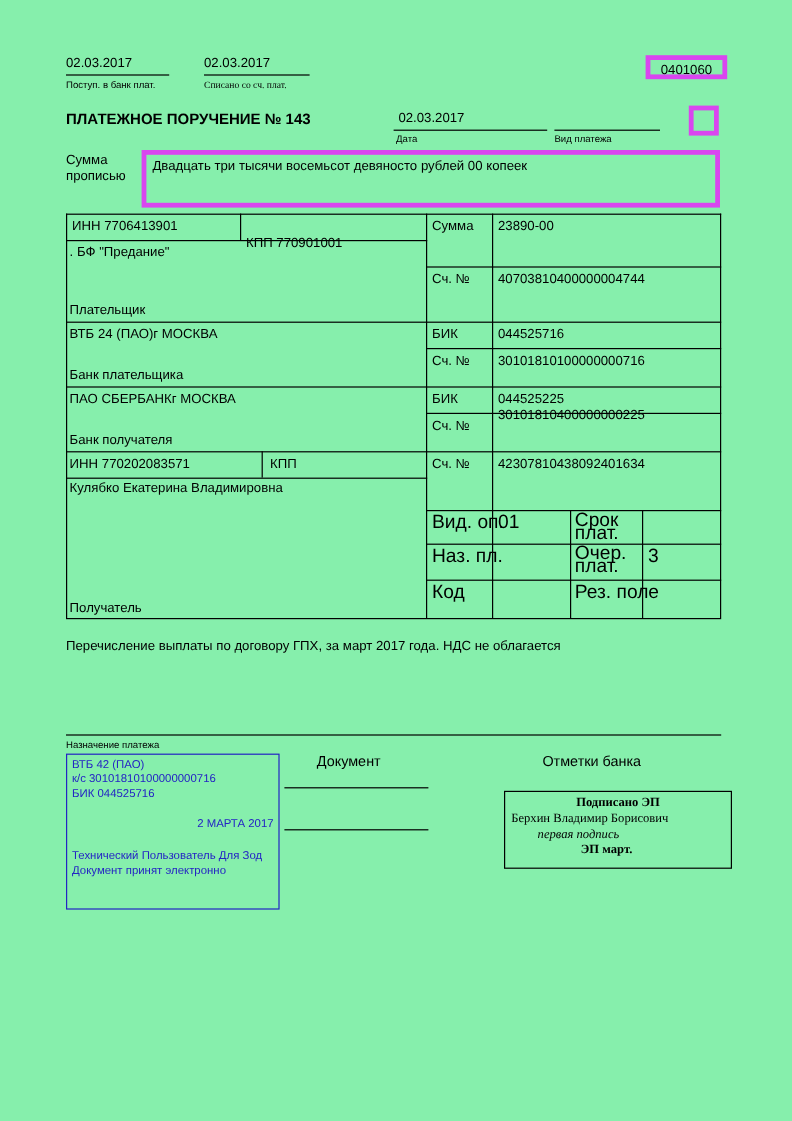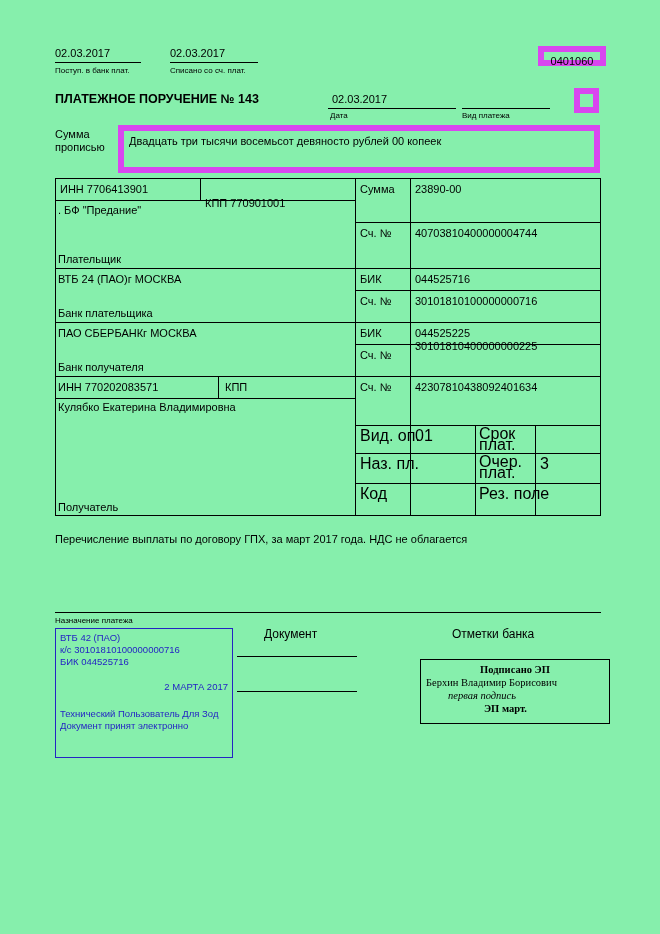--- a/index.html
+++ b/index.html
@@ -3,42 +3,42 @@
 <meta charset="utf-8">
 <style>
   html,body{margin:0;padding:0;background:#fff;}
   .page{position:relative;width:660px;height:934px;background:#86efac;
         font-family:"Liberation Sans",sans-serif;color:#000;overflow:hidden;}
   .t{position:absolute;font-size:11px;line-height:12px;white-space:nowrap;}
   .small{font-size:8px;line-height:9px;}
   .bold{font-weight:bold;}
   .hline{position:absolute;height:1px;background:#000;}
   .vline{position:absolute;width:1px;background:#000;}
-  .box{position:absolute;border:6px solid #d946ef;box-sizing:border-box;}
+  .box{position:absolute;border:4px solid #d946ef;box-sizing:border-box;}
   .lbl10{font-size:16px;line-height:11px;}
   .wrap{white-space:normal;}
   .stamp-blue{position:absolute;left:55px;top:628px;width:178px;height:130px;
       border:1px solid #2424c4;box-sizing:border-box;color:#2424c4;
       font-size:9.5px;line-height:12px;padding:3px 4px;}
   .ep-box{position:absolute;left:420px;top:659px;width:190px;height:65px;
       border:1px solid #000;box-sizing:border-box;
       font-family:"Liberation Serif",serif;font-size:10.5px;line-height:13px;padding:3px 5px;}
 </style>
 </head>
 <body>
 
 <div class="page">
 
   <div class="t" style="left:55px;top:47px;">02.03.2017</div>
   <div class="hline" style="left:55px;top:62px;width:86px;"></div>
   <div class="t small" style="left:55px;top:66px;">Поступ. в банк плат.</div>
 
   <div class="t" style="left:170px;top:47px;">02.03.2017</div>
   <div class="hline" style="left:170px;top:62px;width:88px;"></div>
-  <div class="t small" style="left:170px;top:66px;">Списано со сч. плат.</div>
+  <div class="t small" style="left:170px;top:66px;font-family:Liberation Serif, serif;">Списано со сч. плат.</div>
 
   <div class="box" style="left:538px;top:46px;width:68px;height:20px;text-align:center;font-size:11px;line-height:18px;">
     <span>0401060</span>
   </div>
 
   <div class="t bold" style="left:55px;top:93px;font-size:12.5px;">ПЛАТЕЖНОЕ ПОРУЧЕНИЕ № 143</div>
   <div class="t" style="left:332px;top:93px;">02.03.2017</div>
   <div class="hline" style="left:328px;top:108px;width:128px;"></div>
   <div class="hline" style="left:462px;top:108px;width:88px;"></div>
   <div class="t small" style="left:330px;top:111px;">Дата</div>

